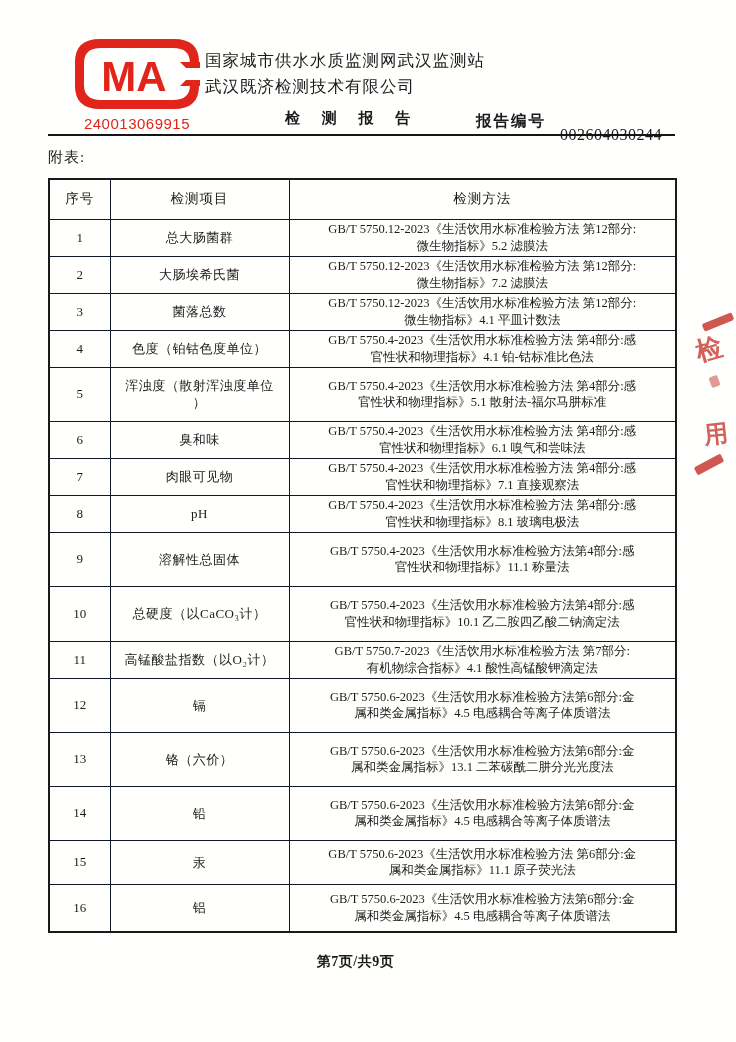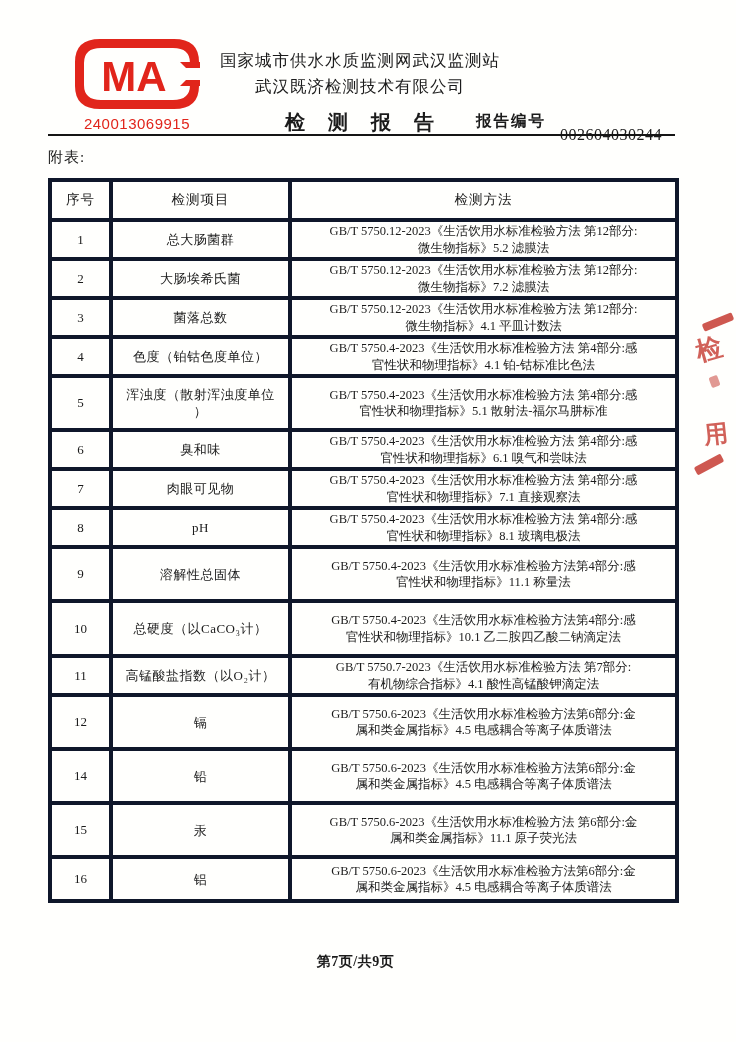--- a/index.html
+++ b/index.html
@@ -35,37 +35,36 @@
     color: var(--brand-red);
     font-size: 15px;
     letter-spacing: 0.5px;
     margin-top: 1px;
   }
   .org-block {
     position: absolute;
     left: 205px;
     top: 48px;
     width: 310px;
-    text-align: center;
     font-size: 16.5px;
     line-height: 26px;
     letter-spacing: 1px;
   }
   .title-row {
     position: absolute;
     left: 48px;
     top: 109px;
     width: 627px;
     height: 26px;
   }
   .report-title {
     position: absolute;
     left: 237px;
     top: 0;
-    font-size: 20px;
+    font-size: 15px;
     font-weight: bold;
     letter-spacing: 9px;
   }
   .report-no-label {
     position: absolute;
     left: 428px;
     top: 2px;
     font-size: 15.5px;
     letter-spacing: 2px;
     font-weight: bold;
@@ -96,21 +95,21 @@
   
   .methods-table {
     position: absolute;
     left: 48px;
     top: 178px;
     width: 627px;
     border-collapse: collapse;
     table-layout: fixed;
   }
   .methods-table th, .methods-table td {
-    border: 4px solid #0f172a;
+    border: 1px solid #0f172a;
     text-align: center;
     vertical-align: middle;
   }
   .methods-table { border: 2px solid #1a1a1a; }
   .methods-table thead tr { height: 40px; }
   .methods-table th {
     font-weight: normal;
     font-size: 13.5px;
     letter-spacing: 1px;
   }
@@ -301,20 +300,26 @@
 有机物综合指标》4.1 酸性高锰酸钾滴定法</td>
     </tr>
 
     <tr>
       <td class="cell-no">12</td>
       <td class="cell-item">镉</td>
       <td class="cell-method">GB/T 5750.6-2023《生活饮用水标准检验方法第6部分:金
 属和类金属指标》4.5 电感耦合等离子体质谱法</td>
     </tr>
 
+    <tr>
+      <td class="cell-no">13</td>
+      <td class="cell-item">铬（六价）</td>
+      <td class="cell-method">GB/T 5750.6-2023《生活饮用水标准检验方法第6部分:金
+属和类金属指标》13.1 二苯碳酰二肼分光光度法</td>
+    </tr>
 
     <tr>
       <td class="cell-no">14</td>
       <td class="cell-item">铅</td>
       <td class="cell-method">GB/T 5750.6-2023《生活饮用水标准检验方法第6部分:金
 属和类金属指标》4.5 电感耦合等离子体质谱法</td>
     </tr>
 
     <tr>
       <td class="cell-no">15</td>

